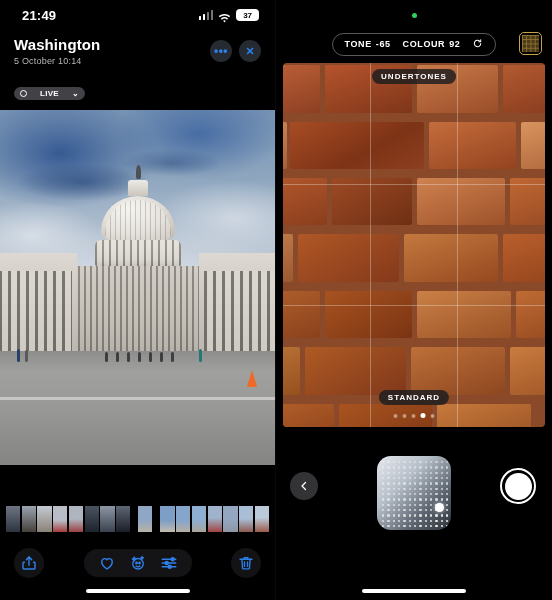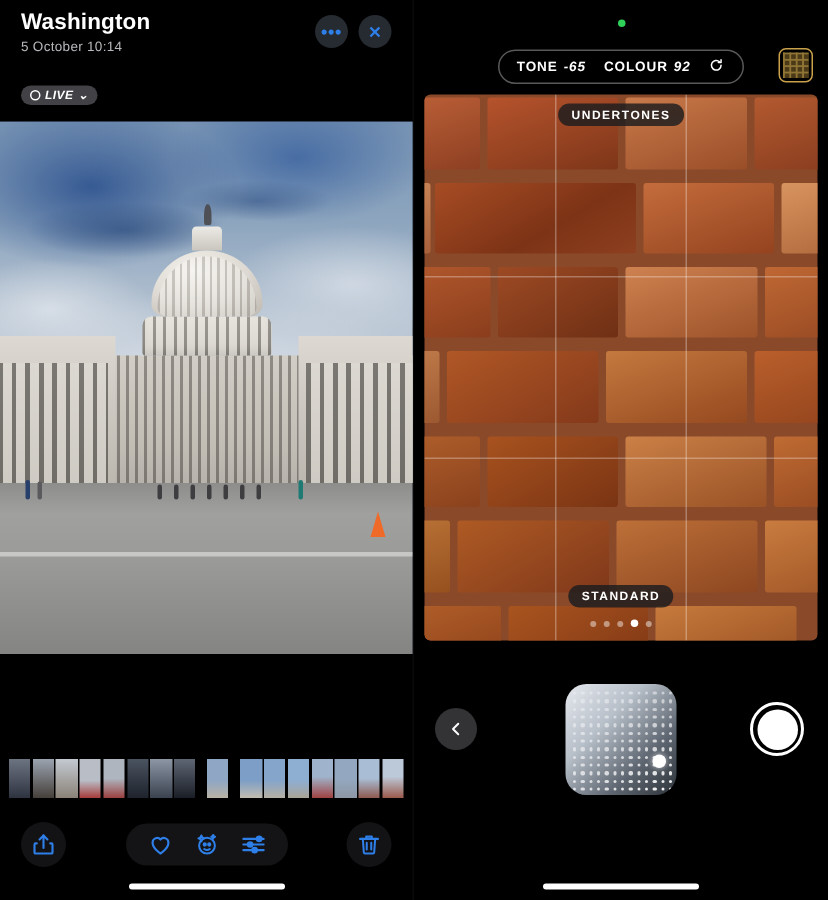--- a/index.html
+++ b/index.html
@@ -36,25 +36,24 @@
   }
 
   
   .photo-header {
     padding: 6px 14px 0 14px; display: flex;
     justify-content: space-between; align-items: flex-start;
   }
   .ph-title { color: #fff; font-size: 15px; font-weight: 700; letter-spacing: .1px; }
   .ph-sub { color: #b8b8bd; font-size: 9px; margin-top: 3px; letter-spacing: .2px; }
   .live-badge {
-    margin-top: 21px; display: inline-flex; align-items: center; gap: 3px;
+    margin-top: 21px; display: inline-flex; align-items: center; gap: 13px;
     background: rgba(118,118,128,.55); border-radius: 9px;
     padding: 2px 6px; color: #fff; font-size: 8px; font-weight: 600;
     letter-spacing: .3px;
-    font-style: italic;
   }
   .live-dot {
     width: 7px; height: 7px; border-radius: 50%;
     border: 1.5px solid #fff;
   }
   .ph-actions { display: flex; gap: 7px; margin-top: 4px; }
   .circ-btn {
     width: 22px; height: 22px; border-radius: 50%;
     background: rgba(40,44,52,.95);
     display: flex; align-items: center; justify-content: center;
@@ -192,21 +191,21 @@
   .cam-ctrl-row {
     display: flex; align-items: center; justify-content: center;
     gap: 12px; padding: 0 14px; height: 28px; position: relative;
   }
   .tone-pill {
     display: flex; align-items: center; gap: 12px;
     border: 1px solid rgba(255,255,255,.35); border-radius: 14px;
     padding: 4px 12px; color: #fff; font-size: 9px;
     font-weight: 600; letter-spacing: .6px;
   }
-  .tone-pill .val { font-weight: 700; font-style: italic; }
+  .tone-pill .val { font-weight: 700; }
   .reset-ic { width: 11px; height: 11px; }
   .styles-btn {
     position: absolute; right: 10px; top: 2px;
     width: 23px; height: 23px; border-radius: 5px;
     border: 1.5px solid #c8a14a; padding: 2px;
   }
   .styles-grid {
     width: 100%; height: 100%;
     background-image:
       linear-gradient(to right, #8f7434 1px, transparent 1px),
@@ -282,20 +281,39 @@
     bottom: 7px; width: 104px; height: 4px; border-radius: 2px; background: #fff;
   }
 </style>
 </head>
 <body>
 
 <div class="screens">
 
   <div class="panel panel-left">
 
+    <div class="statusbar">
+      <div class="sb-time">21:49</div>
+      <div class="sb-right">
+        <span class="cell">
+            <i></i>
+            <i></i>
+            <i></i>
+            <i></i>
+          </span>
+        <span class="wifi">
+          <svg viewBox="0 0 16 12" width="13" height="10">
+              <path d="M8 10.4l1.7-2.1a2.6 2.6 0 0 0-3.4 0L8 10.4z" fill="#fff"></path>
+              <path d="M3.6 5.3A7 7 0 0 1 12.4 5.3l-1.2 1.5a5.1 5.1 0 0 0-6.4 0L3.6 5.3z" fill="#fff"></path>
+              <path d="M1 2.4A11 11 0 0 1 15 2.4l-1.2 1.5a9.1 9.1 0 0 0-11.6 0L1 2.4z" fill="#fff"></path>
+            </svg>
+        </span>
+        <span class="batt">37</span>
+      </div>
+    </div>
 
     <div class="photo-header">
       <div>
         <div class="ph-title">Washington</div>
         <div class="ph-sub">5 October  10:14</div>
         <div class="live-badge">
           <span class="live-dot"></span>
           <span>LIVE</span>
           <span>⌄</span>
         </div>

